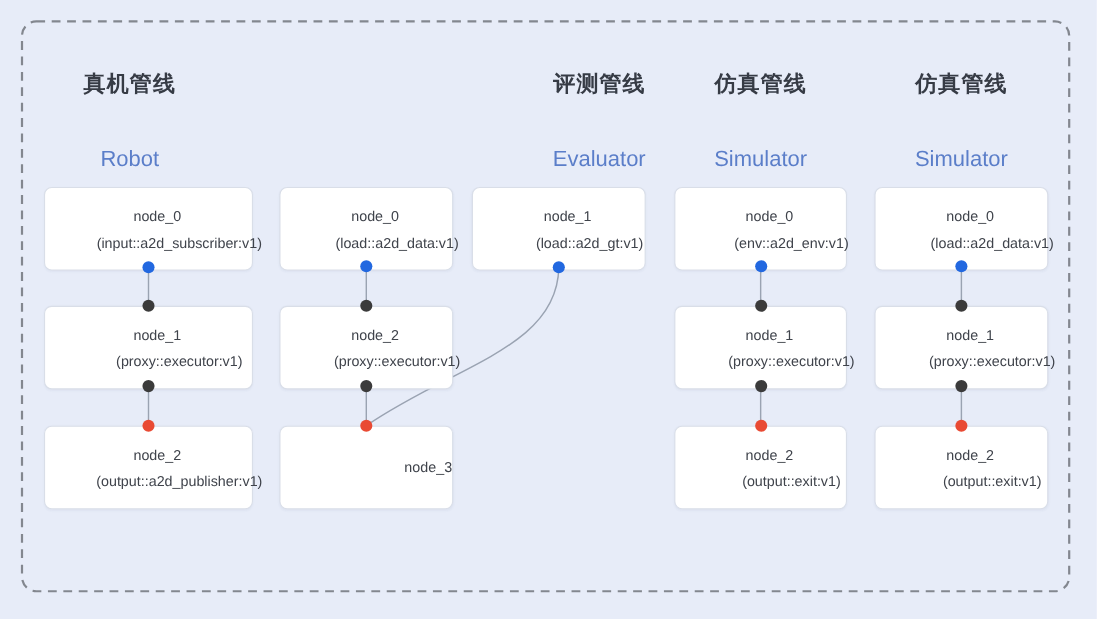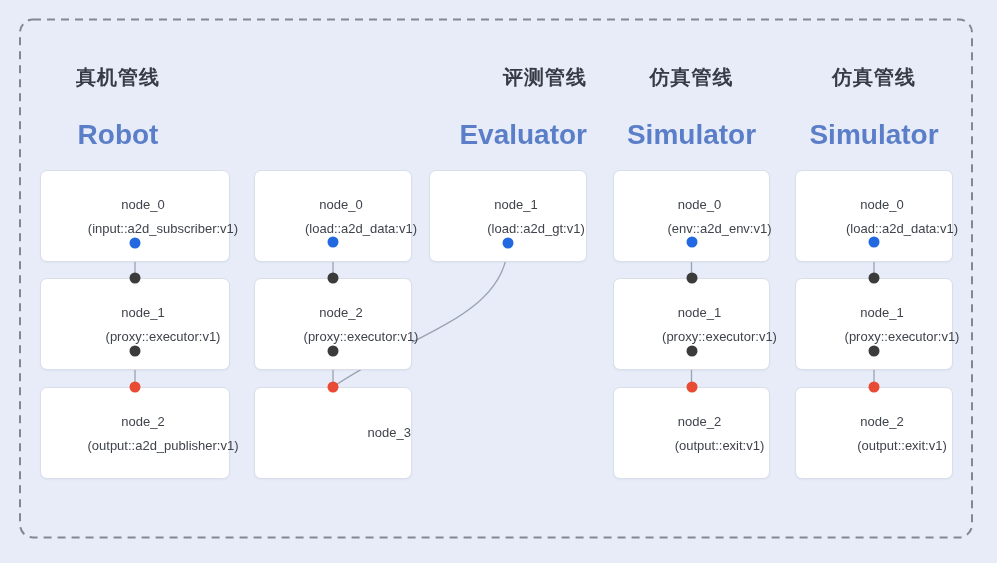--- a/index.html
+++ b/index.html
@@ -37,29 +37,29 @@
     z-index: 2;
   }
   .title-zh {
     font-size: 20px;
     font-weight: 600;
     line-height: 26px;
     color: var(--title-zh, #363b45);
     letter-spacing: 1px;
   }
   .title-en {
-    margin-top: 32px;
-    font-size: 28px;
-    font-weight: 700;
+    margin-top: 42px;
+    font-size: 20px;
+    font-weight: 400;
     line-height: 26px;
     color: var(--title-en, #5b7ec9);
   }
   .node {
     position: absolute;
-    height: 92px;
+    height: 76px;
     box-sizing: border-box;
     background: var(--node-bg, #ffffff);
     border: 1px solid var(--node-border, #d9dee8);
     border-radius: 7px;
     box-shadow: 0 1px 2px rgba(60, 70, 110, 0.05);
     display: flex;
     flex-direction: column;
     align-items: center;
     justify-content: center;
     z-index: 1;

